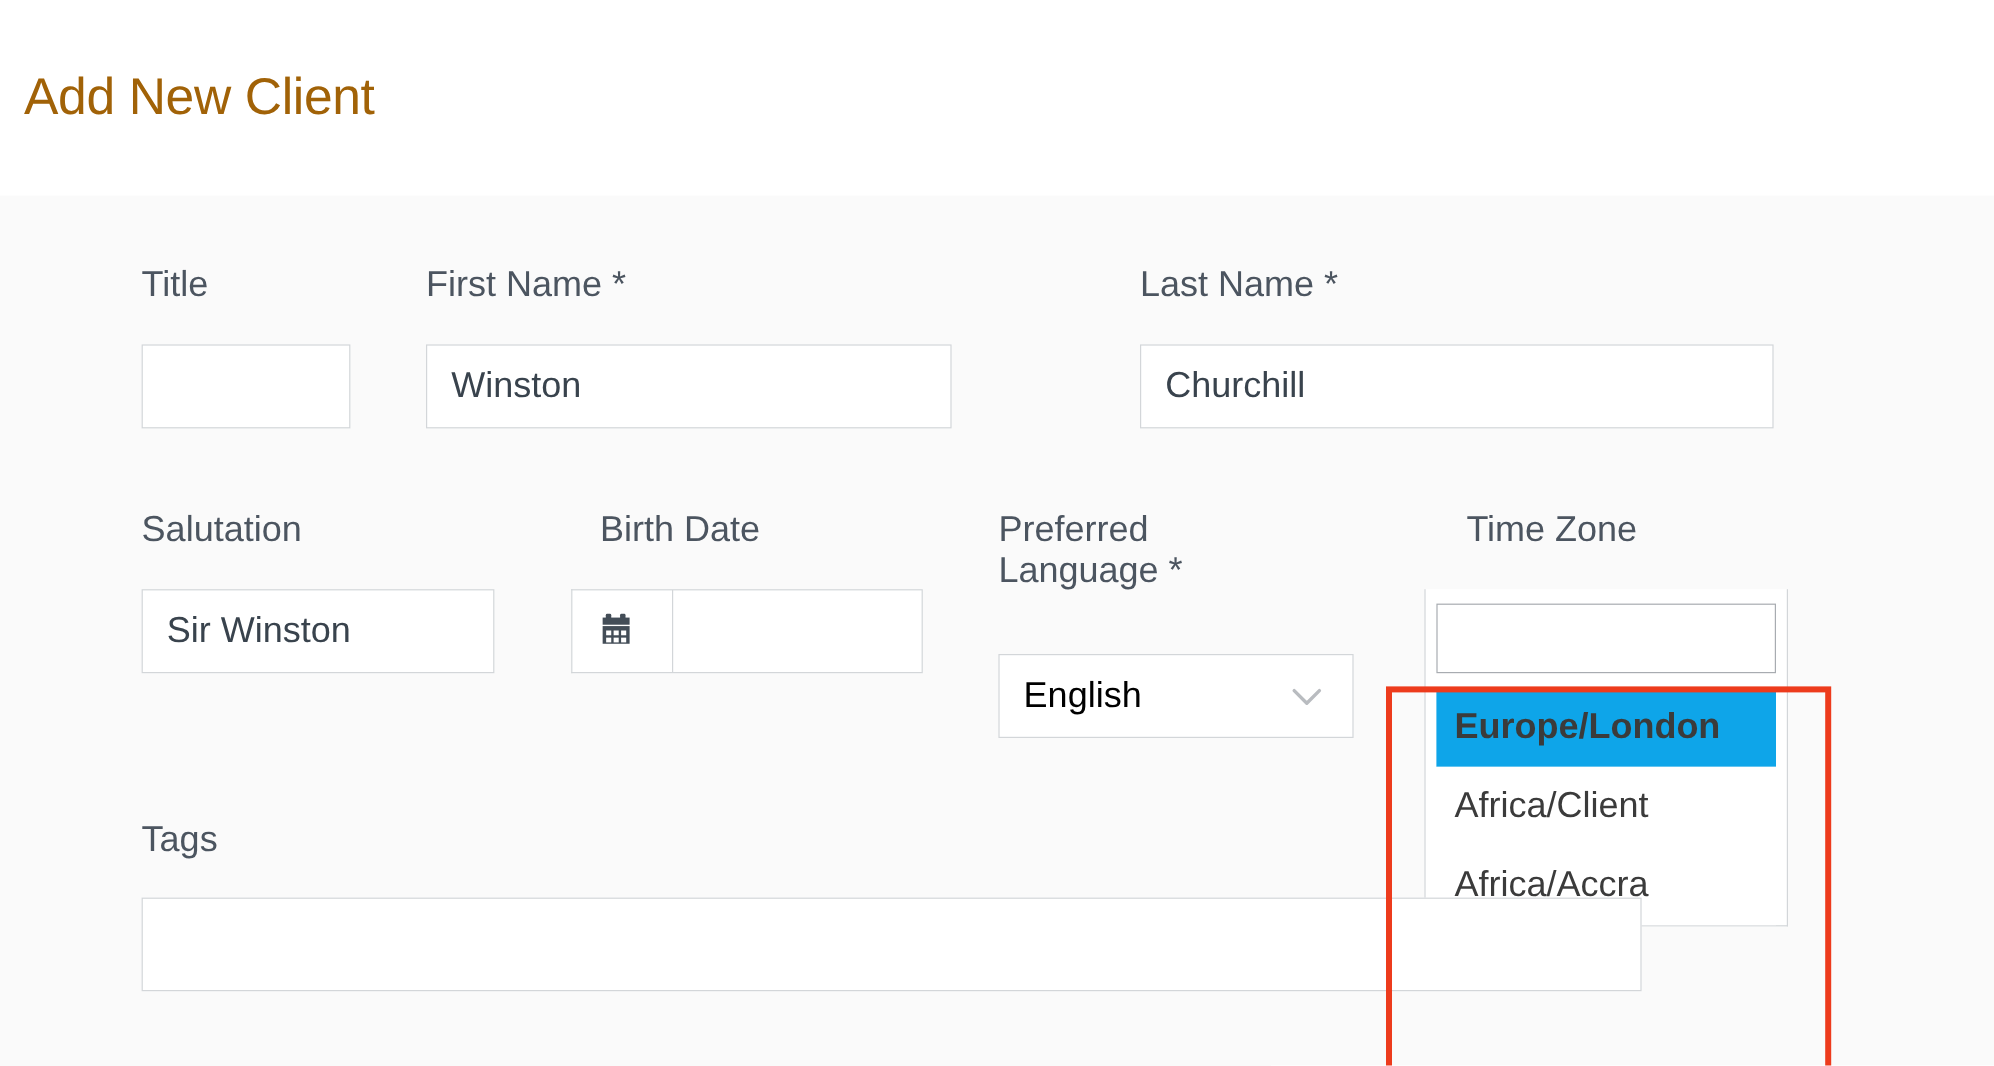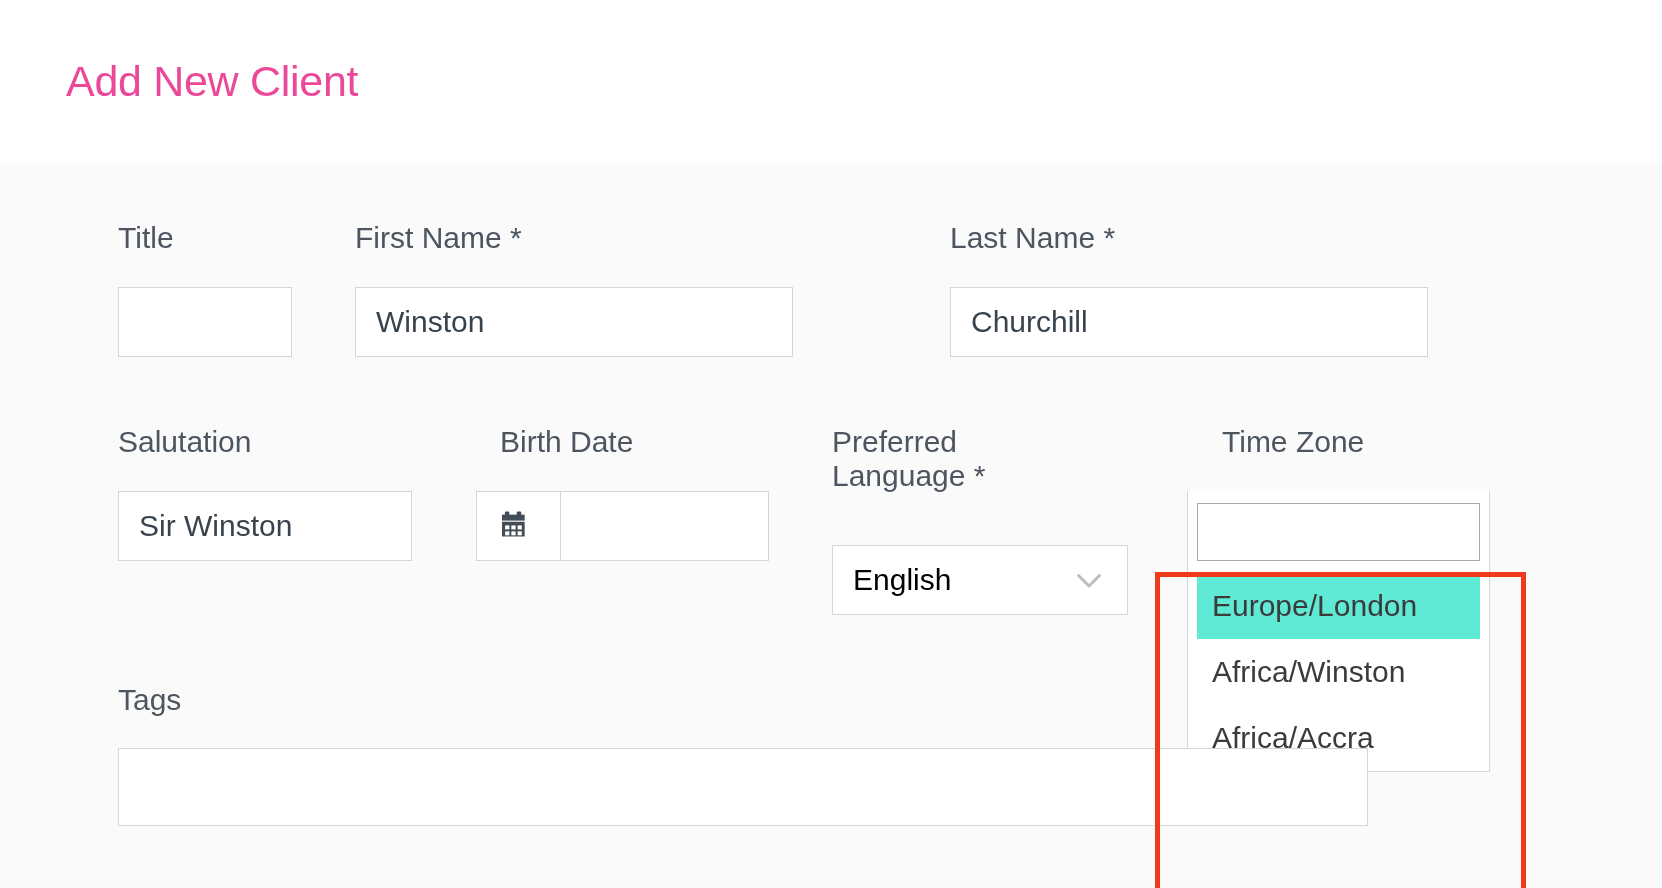--- a/index.html
+++ b/index.html
@@ -15,24 +15,23 @@
   
   .page-header {
     height: 163px;
     background: #ffffff;
     display: flex;
     align-items: center;
   }
   .page-title {
     font-size: 43px;
     font-weight: 400;
-    color: #ec4899;
+    color: #a16207;
     letter-spacing: -0.3px;
-    padding-left: 36px;
-    margin-left: 30px;
+    padding-left: 20px;
   }
 
   
   .form-body {
     position: relative;
     height: 725px;
     background: #fafafa;
     padding-left: 66px;
   }
 
@@ -57,21 +56,21 @@
   }
 
   
   .row1 { position: absolute; top: 58px; left: 118px; }
   .row1 .lbl-title     { position: absolute; left: 0;   top: 0; }
   .row1 .lbl-first     { position: absolute; left: 237px; top: 0; }
   .row1 .lbl-last      { position: absolute; left: 832px; top: 0; }
 
   .row1 .in-title { position: absolute; left: 0;   top: 66px; width: 174px; }
   .row1 .in-first { position: absolute; left: 237px; top: 66px; width: 438px; }
-  .row1 .in-last  { position: absolute; left: 832px; top: 66px; width: 478px; }
+  .row1 .in-last  { position: absolute; left: 832px; top: 66px; width: 528px; }
 
   
   .row2 { position: absolute; top: 262px; left: 118px; }
   .row2 .lbl-salutation { position: absolute; left: 0;   top: 0; }
   .row2 .lbl-birth      { position: absolute; left: 358px; top: 0; margin-left: 24px; }
   .row2 .lbl-lang       { position: absolute; left: 714px; top: 0; width: 230px; }
   .row2 .lbl-tz         { position: absolute; left: 1069px; top: 0; margin-left: 35px; }
 
   .row2 .in-salutation { position: absolute; left: 0;   top: 66px; width: 294px; }
 
@@ -133,21 +132,21 @@
   }
   .tz-options { margin-top: 12px; }
   .tz-option {
     height: 66px;
     display: flex; align-items: center;
     padding: 0 15px;
     font-size: 30px;
     color: #3b3b3b;
     background: #ffffff;
   }
-  .tz-option.highlighted { background: #5eead4; }
+  .tz-option.highlighted { background: #0ea5e9; font-weight: bold; }
 
   
   .highlight-box {
     position: absolute;
     left: 1155px;
     top: 409px;
     width: 371px;
     height: 352px;
     border: 5px solid #ed3b1c;
     pointer-events: none;
@@ -226,21 +225,21 @@
 
     <div class="field-label lbl-tz">Time Zone</div>
 
     <div class="tz-combo">
 
       <div class="tz-panel">
         <div class="tz-search"></div>
 
         <div class="tz-options">
           <div class="tz-option highlighted">Europe/London</div>
-          <div class="tz-option">Africa/Winston</div>
+          <div class="tz-option">Africa/Client</div>
           <div class="tz-option">Africa/Accra</div>
         </div>
       </div>
     </div>
   </div>
 
   <div class="field-label tags-label">Tags</div>
   <div class="text-input tags-input"></div>
 
   <div class="highlight-box"></div>

